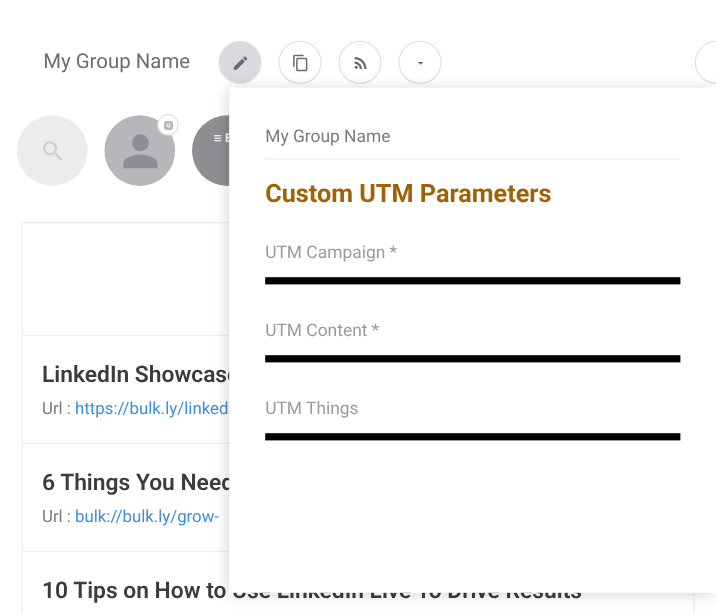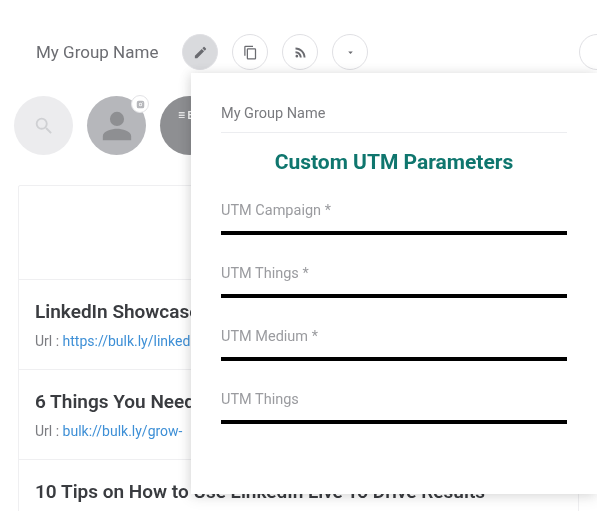--- a/index.html
+++ b/index.html
@@ -124,26 +124,25 @@
   }
   .panel-group {
     font-size: 14.5px;
     color: #7a7b7f;
     padding-bottom: 10px;
     border-bottom: 1px solid #ecedf0;
   }
   .panel-title {
     font-size: 21px;
     font-weight: 700;
-    color: #0f766e;
+    color: #a16207;
     margin: 17px 0 18px 0;
-    text-align: center;
   }
   .field {
-    border-bottom: 4px solid #000000;
+    border-bottom: 6px solid #000000;
     padding: 10px 0 12px 0;
     margin-bottom: 20px;
   }
   .field label {
     display: block;
     font-size: 14.5px;
     color: #9a9b9f;
   }
 </style>
 </head>
@@ -221,21 +220,18 @@
 </div>
 
 <div class="panel">
   <div class="panel-group">My Group Name</div>
   <div class="panel-title">Custom UTM Parameters</div>
 
   <div class="field">
     <label>UTM Campaign *</label>
   </div>
   <div class="field">
-    <label>UTM Things *</label>
-  </div>
-  <div class="field">
-    <label>UTM Medium *</label>
+    <label>UTM Content *</label>
   </div>
   <div class="field">
     <label>UTM Things</label>
   </div>
 </div>
 
 </body></html>

